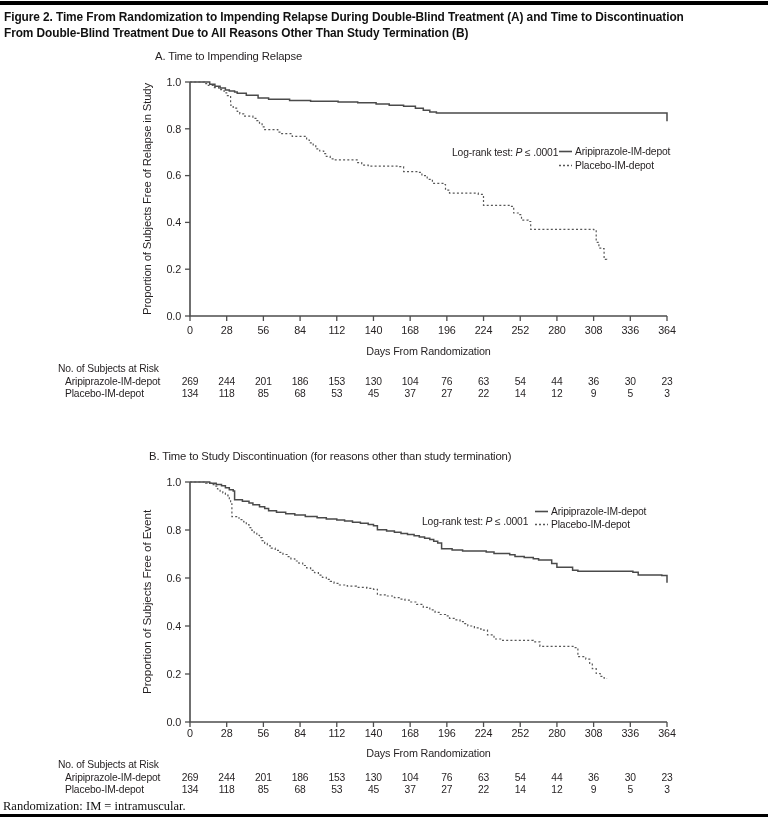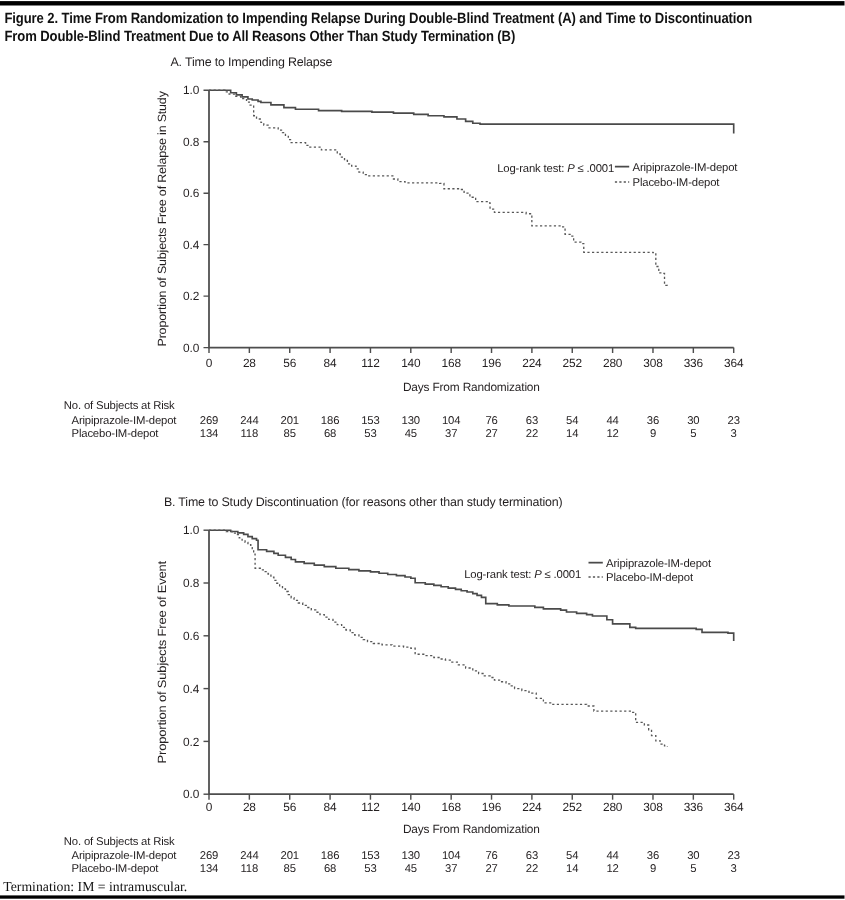--- a/index.html
+++ b/index.html
@@ -211,15 +211,15 @@
         <text x="446.84615384615387" y="349" font-size="10.3" text-anchor="middle">27</text>
         <text x="483.53846153846155" y="349" font-size="10.3" text-anchor="middle">22</text>
         <text x="520.2307692307693" y="349" font-size="10.3" text-anchor="middle">14</text>
         <text x="556.9230769230769" y="349" font-size="10.3" text-anchor="middle">12</text>
         <text x="593.6153846153846" y="349" font-size="10.3" text-anchor="middle">9</text>
         <text x="630.3076923076924" y="349" font-size="10.3" text-anchor="middle">5</text>
         <text x="667" y="349" font-size="10.3" text-anchor="middle">3</text>
       </g>
     </svg>
 
-  <div class="footnote">Termination: IM = intramuscular.</div>
+  <div class="footnote">Randomization: IM = intramuscular.</div>
   <div class="rule-bottom"></div>
 </div>
 
 </body></html>

